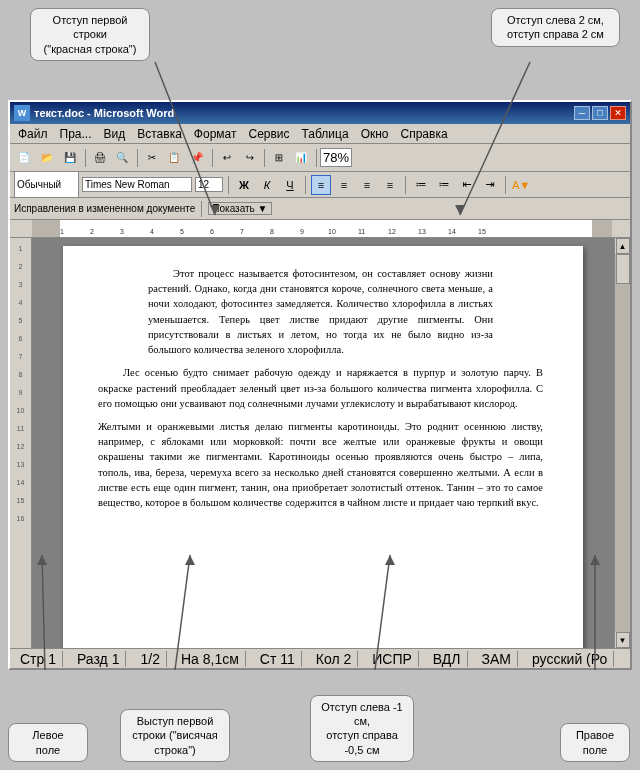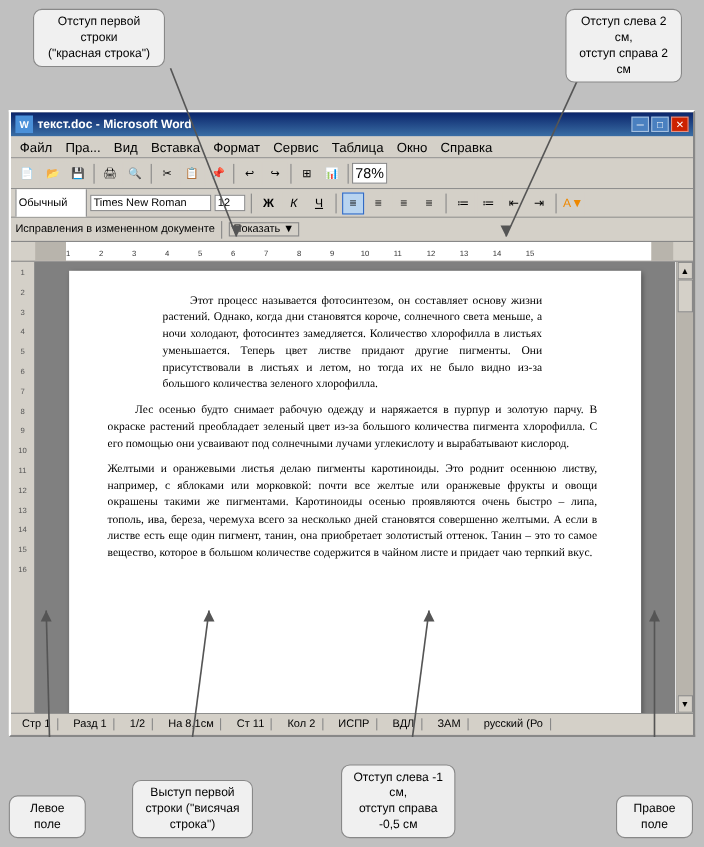--- a/index.html
+++ b/index.html
@@ -23,25 +23,25 @@
       text-align: center;
       line-height: 1.3;
       z-index: 10;
     }
     .callout-top-left {
       top: 8px; left: 30px;
       width: 120px;
     }
     .callout-top-right {
       top: 8px; right: 20px;
-      width: 106px;
+      width: 129px;
     }
     .callout-bottom-left {
       bottom: 8px; left: 8px;
-      width: 70px;
+      width: 80px;
     }
     .callout-bottom-2 {
       bottom: 8px; left: 120px;
       width: 110px;
     }
     .callout-bottom-3 {
       bottom: 8px; left: 310px;
       width: 104px;
     }
     .callout-bottom-right {
@@ -318,21 +318,21 @@
 
     
     .status-bar {
       background: #d4d0c8;
       height: 20px;
       flex-shrink: 0;
       border-top: 1px solid #888;
       display: flex;
       align-items: center;
       padding: 0 4px;
-      font-size: 10px;
+      font-size: 14px;
       gap: 8px;
       overflow: hidden;
     }
     .status-item {
       padding: 0 6px;
       border-right: 1px solid #888;
     }
 
     
     .para {

